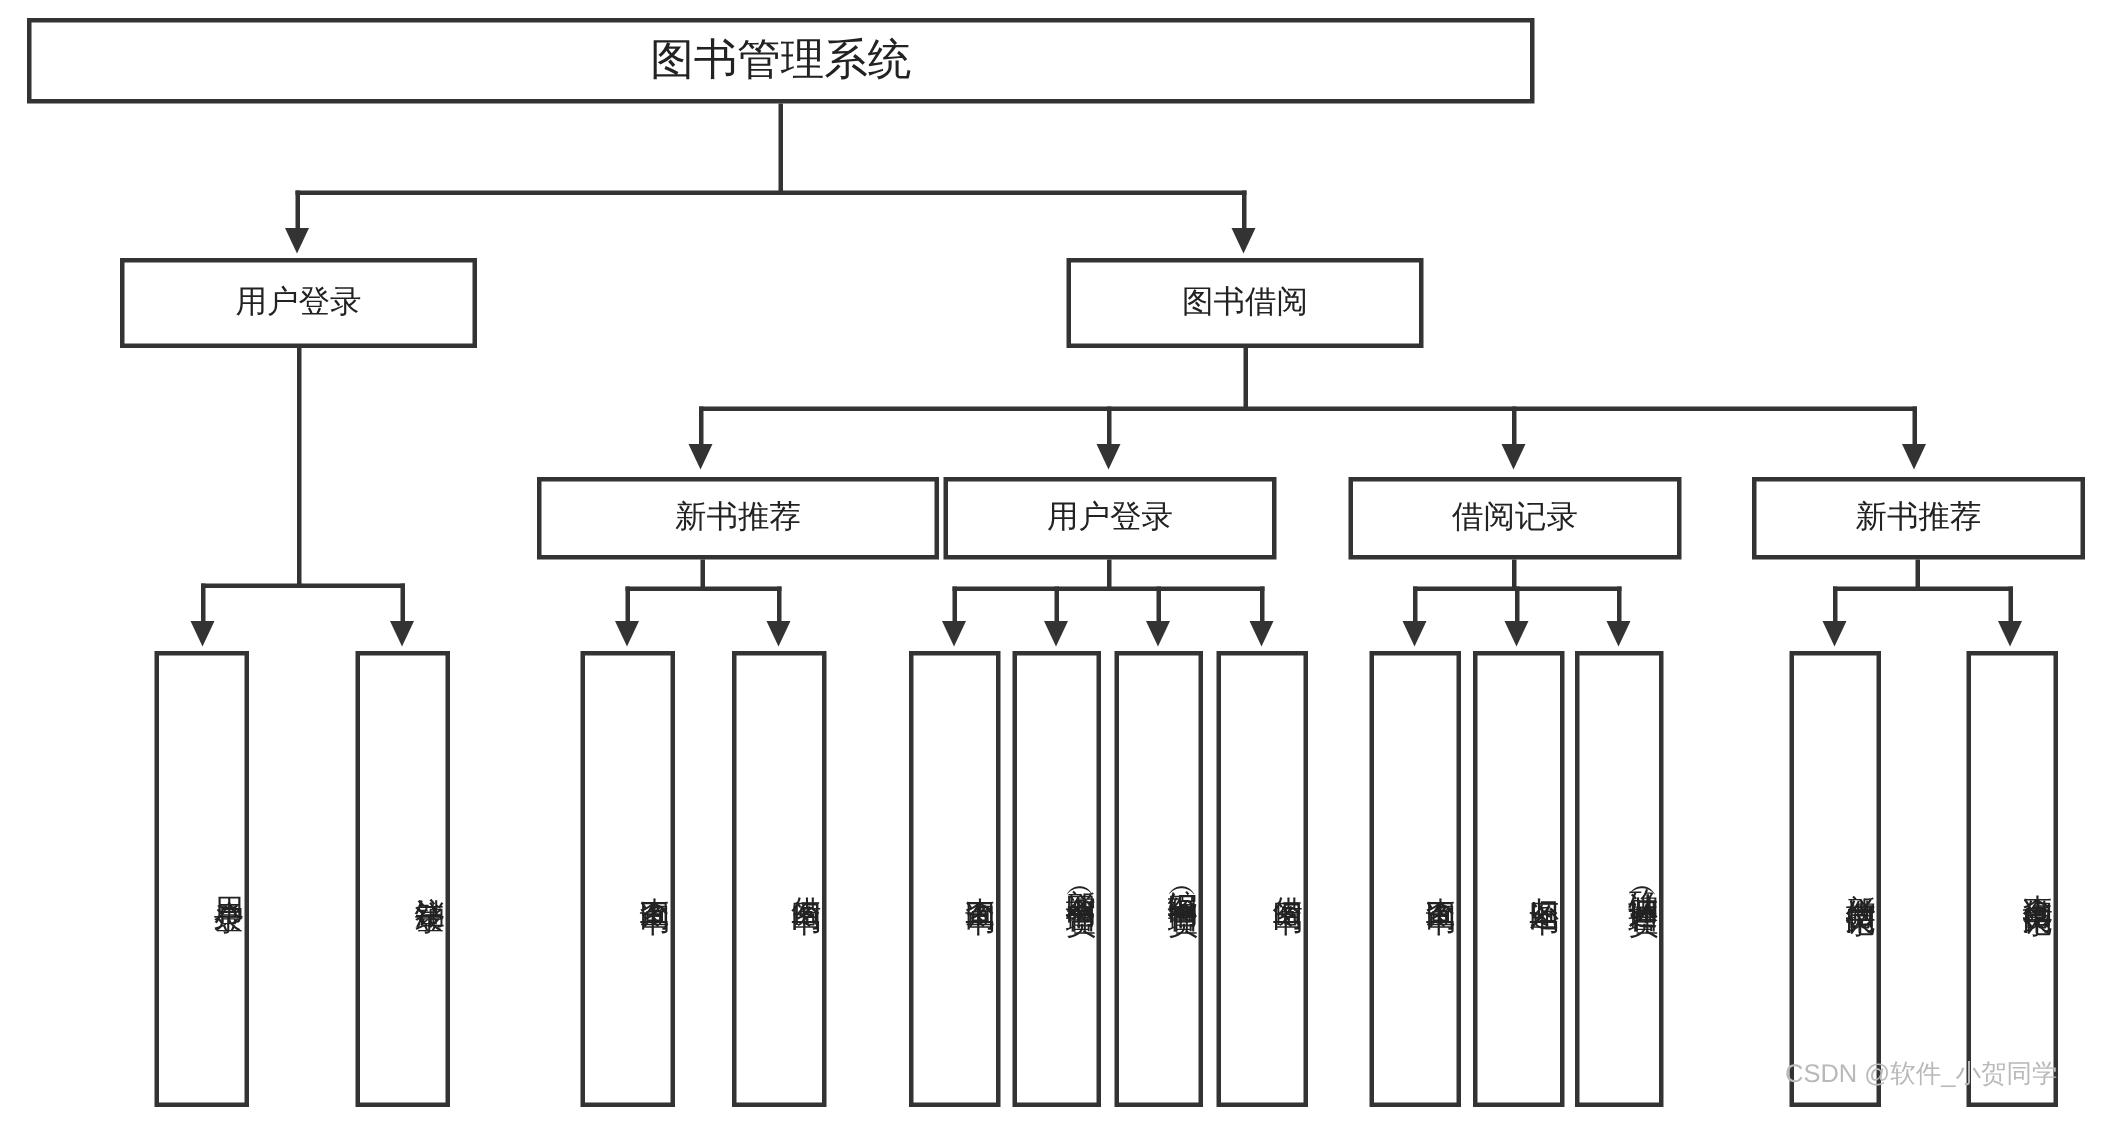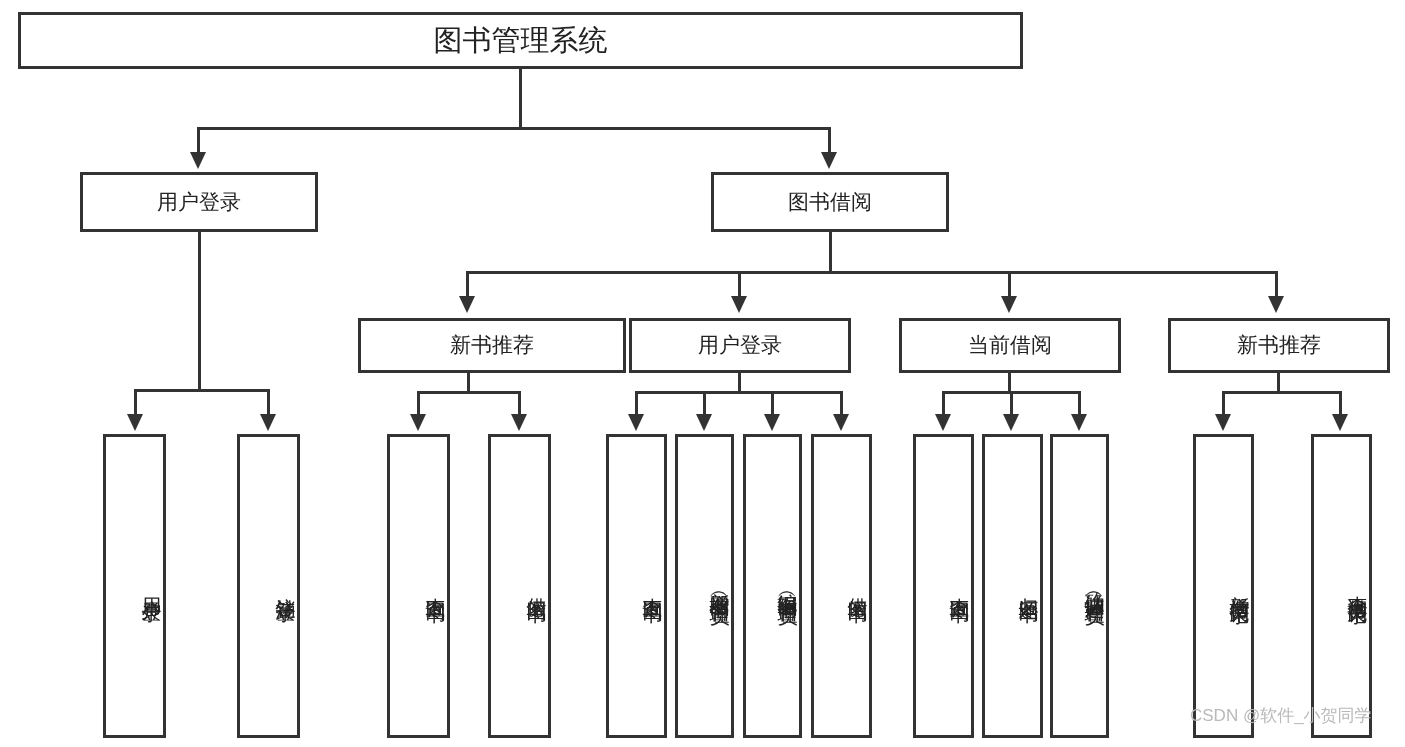--- a/index.html
+++ b/index.html
@@ -126,21 +126,21 @@
   <div class="vline" style="left:1275px; top:271px; width:3px; height:27px;"></div>
   <div class="arrow" style="left:1268px; top:296px;"></div>
 
   <div class="node h" style="left:358px; top:318px; width:268px; height:55px;justify-content:center;">
     <span>新书推荐</span>
   </div>
   <div class="node h" style="left:629px; top:318px; width:222px; height:55px;">
     <span>用户登录</span>
   </div>
   <div class="node h" style="left:899px; top:318px; width:222px; height:55px;">
-    <span>当前借阅</span>
+    <span>借阅记录</span>
   </div>
   <div class="node h" style="left:1168px; top:318px; width:222px; height:55px;">
     <span>新书推荐</span>
   </div>
 
   <div class="vline" style="left:467px; top:373px; width:3px; height:20px;"></div>
   <div class="hline" style="left:417px; top:391px; width:104px; height:3px;"></div>
   <div class="vline" style="left:417px; top:391px; width:3px; height:25px;"></div>
   <div class="arrow" style="left:410px; top:414px;"></div>
   <div class="vline" style="left:518px; top:391px; width:3px; height:25px;"></div>

